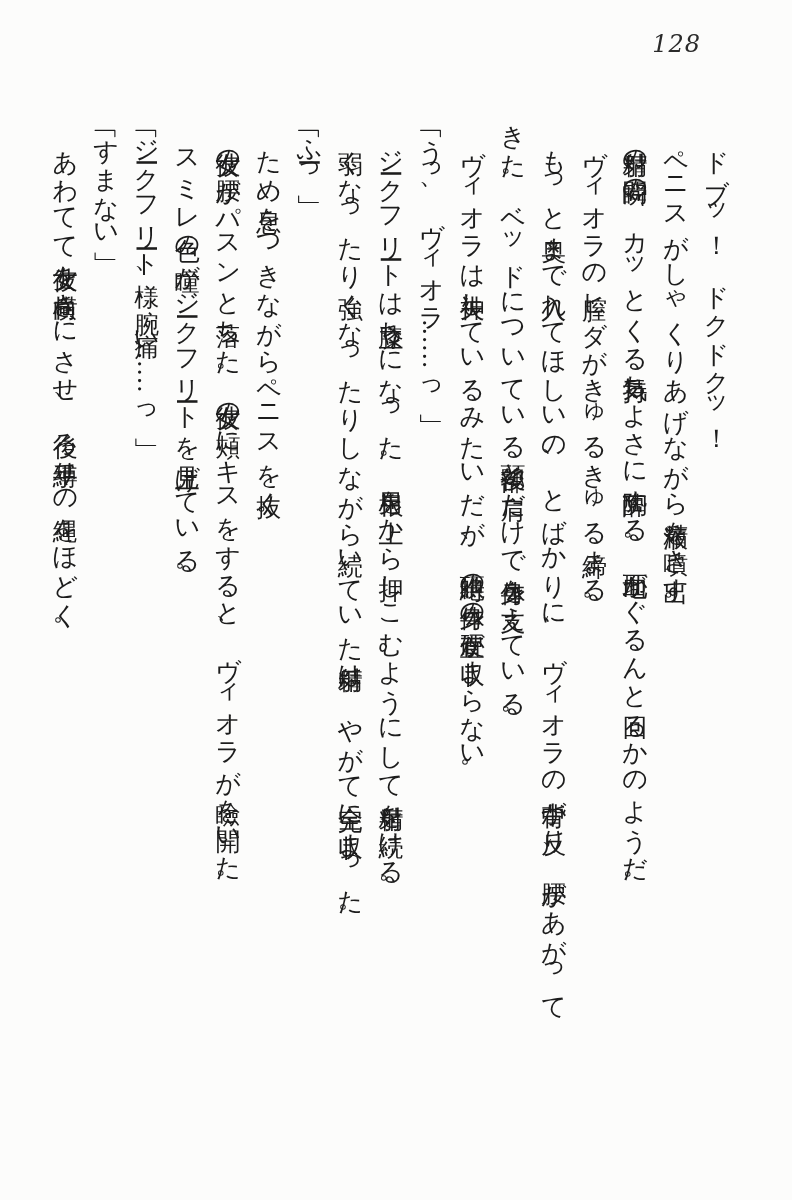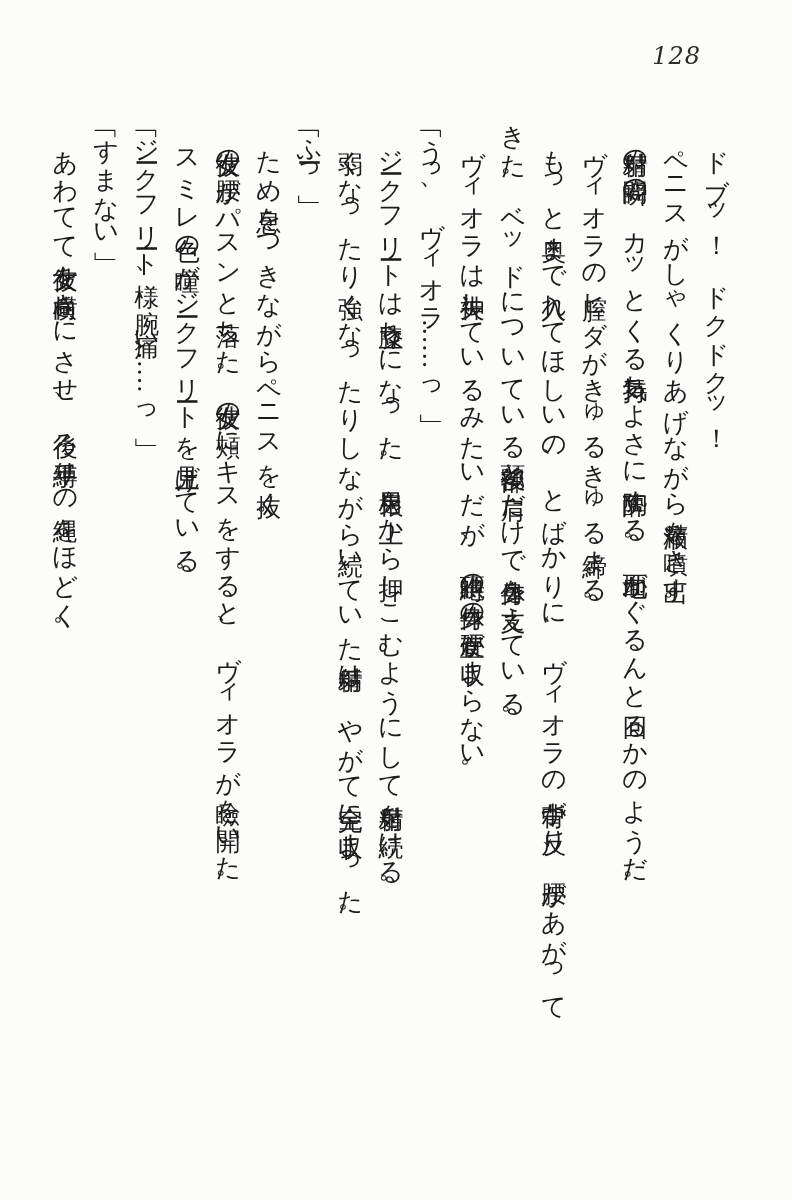--- a/index.html
+++ b/index.html
@@ -19,21 +19,20 @@
     inset: 0;
   }
   .page-number {
     position: absolute;
     top: 30px;
     right: 91px;
     font-size: 24px;
     font-style: italic;
     color: #2b2b2b;
     letter-spacing: 1px;
-    margin-top: 12px;
   }
   .text-block {
     position: absolute;
     top: 108px;
     right: 56px;
     width: 692px;
     height: 950px;
     writing-mode: vertical-rl;
     text-orientation: mixed;
     color: #1c1c1c;

